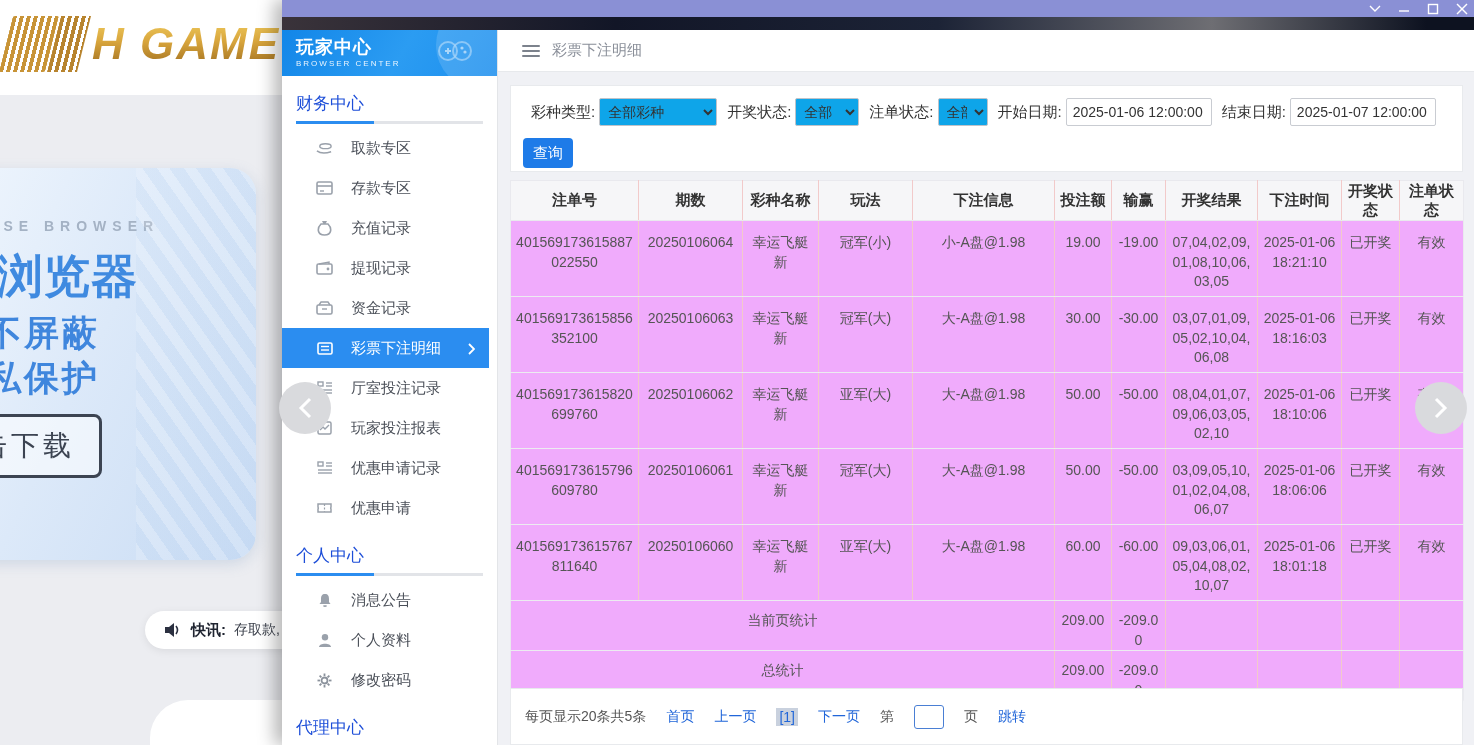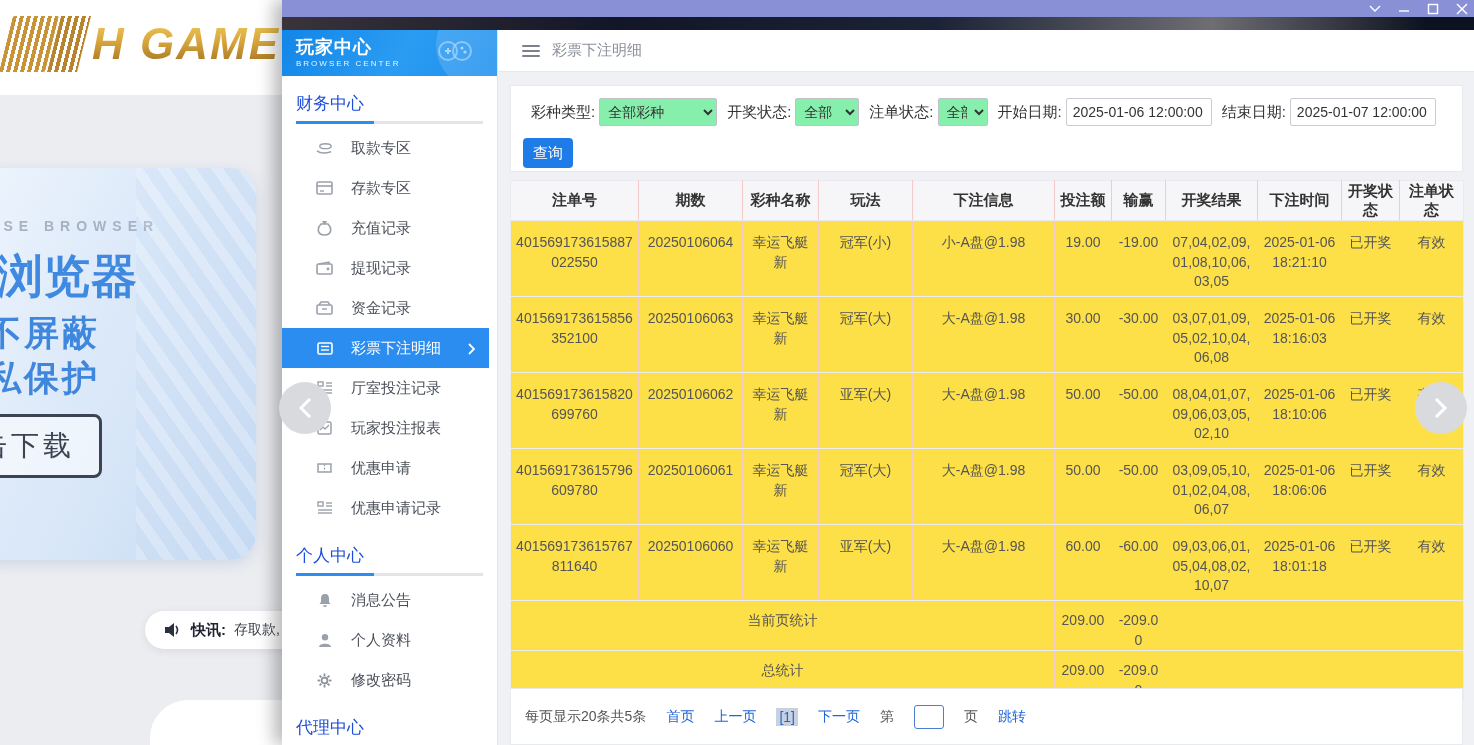--- a/index.html
+++ b/index.html
@@ -80,30 +80,30 @@
     border-bottom:1px solid #e7e9ec; display:flex; align-items:center; padding-left:24px; }
   .hamburger { width:18px; display:flex; flex-direction:column; gap:3px; margin-right:12px; cursor:pointer; }
   .hamburger i { height:2px; background:#7c828c; border-radius:1px; }
   .crumb-text { color:#8a8f99; font-size:15px; }
 
   .card { position:absolute; background:#ffffff; border:1px solid #e8eaed; }
   .filter-card { left:228px; top:55px; width:953px; height:87px; padding:12px 12px 0 12px; }
   .filter-row { display:flex; align-items:center; flex-wrap:nowrap; }
   .f-label { font-size:15px; color:#333; margin:0 4px 0 10px; white-space:nowrap; }
   .f-label:first-child { margin-left:8px; }
-  select { height:28px; border:1px solid #bfc3c9; border-radius:2px; background:#86efac;
+  select { height:28px; border:1px solid #bfc3c9; border-radius:2px; background:#0ea5e9;
     font-size:14px; color:#333; padding:0 4px; font-family:inherit; }
   .sel-type { width:118px; } .sel-draw { width:64px; } .sel-order { width:50px; }
   .f-input { height:28px; width:146px; border:1px solid #c9ccd2; border-radius:2px;
     font-size:14px; color:#333; padding:0 6px; font-family:inherit; }
   .query-btn { margin-top:12px; width:50px; height:30px; background:#1e7be8; color:#fff;
     border:none; border-radius:4px; font-size:15px; cursor:pointer; font-family:inherit; }
 
   .table-card { left:228px; top:150px; width:953px; height:503px; border:none; background:transparent; }
-  table { width:953px; border-collapse:collapse; table-layout:fixed; background:#fde047; }
+  table { width:953px; border-collapse:collapse; table-layout:fixed; background:#f0abfc; }
   th { background:#f6f6f8; font-size:15px; color:#333; font-weight:bold; height:40px;
     border:1px solid #f2caca; border-top:1px solid #e9e9ee; border-bottom:1px solid #e9e9ee; padding:0 2px; }
   td { font-size:14px; color:#555; text-align:center; vertical-align:top; padding:12px 3px 0 3px;
     border:1px solid #f2caca; border-top:1px solid #ececf0; border-bottom:1px solid #ececf0;
     word-break:break-all; line-height:1.4; }
   tr.data-row { height:76px; }
   tr.sum-row td { height:38px; padding-top:10px; }
   th:first-child, td:first-child { border-left:1px solid #e9e9ee; }
   th:last-child, td:last-child { border-right:1px solid #e9e9ee; }
 
@@ -280,38 +280,38 @@
         <span class="ic">
             <svg width="15" height="14" viewBox="0 0 15 14">
               <rect x="1" y="1" width="13" height="12" rx="1.5" fill="none" stroke="#9aa1ab" stroke-width="1.5"></rect>
               <polyline points="3,9 6,6 8,8 12,4" fill="none" stroke="#9aa1ab" stroke-width="1.4"></polyline>
             </svg>
           </span>
         <span>玩家投注报表</span>
       </div>
       <div class="side-item">
         <span class="ic">
-            <svg width="15" height="14" viewBox="0 0 15 14">
-              <path d="M1 3 h13 v3 a2 2 0 0 0 0 2 v3 h-13 v-3 a2 2 0 0 0 0-2 z" fill="none" stroke="#9aa1ab" stroke-width="1.5"></path>
-              <line x1="7.5" y1="3" x2="7.5" y2="11" stroke="#9aa1ab" stroke-width="1.2" stroke-dasharray="2 1.6"></line>
-            </svg>
-          </span>
-        <span>优惠申请</span>
-      </div>
-      <div class="side-item">
-        <span class="ic">
             <svg width="16" height="14" viewBox="0 0 16 14">
               <rect x="1" y="1" width="5" height="4" fill="none" stroke="#9aa1ab" stroke-width="1.4"></rect>
               <line x1="9" y1="2" x2="15" y2="2" stroke="#9aa1ab" stroke-width="1.4"></line>
               <line x1="9" y1="5" x2="15" y2="5" stroke="#9aa1ab" stroke-width="1.4"></line>
               <line x1="1" y1="9" x2="15" y2="9" stroke="#9aa1ab" stroke-width="1.4"></line>
               <line x1="1" y1="12" x2="15" y2="12" stroke="#9aa1ab" stroke-width="1.4"></line>
             </svg>
           </span>
         <span>优惠申请记录</span>
+      </div>
+      <div class="side-item">
+        <span class="ic">
+            <svg width="15" height="14" viewBox="0 0 15 14">
+              <path d="M1 3 h13 v3 a2 2 0 0 0 0 2 v3 h-13 v-3 a2 2 0 0 0 0-2 z" fill="none" stroke="#9aa1ab" stroke-width="1.5"></path>
+              <line x1="7.5" y1="3" x2="7.5" y2="11" stroke="#9aa1ab" stroke-width="1.2" stroke-dasharray="2 1.6"></line>
+            </svg>
+          </span>
+        <span>优惠申请</span>
       </div>
 
       <div class="side-section-title">个人中心</div>
       <div class="side-rule">
           <span></span>
         </div>
 
       <div class="side-item">
         <span class="ic">
             <svg width="14" height="15" viewBox="0 0 14 15">

